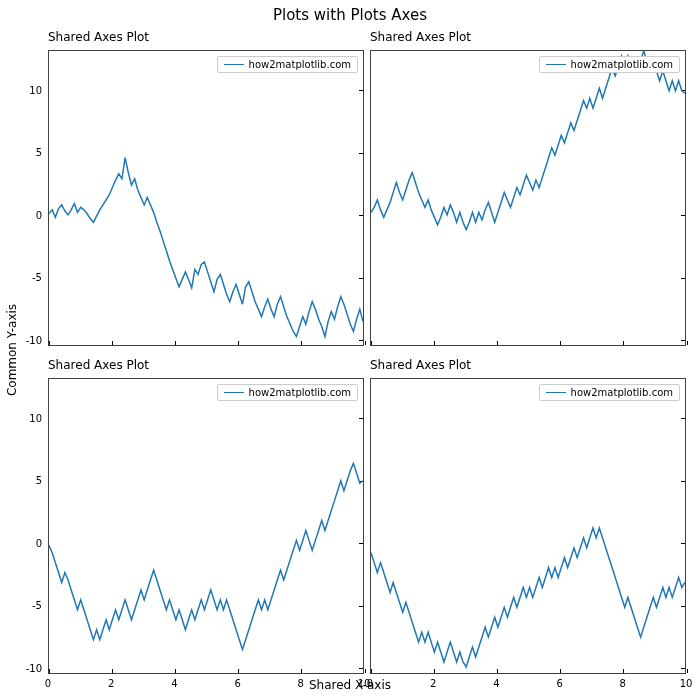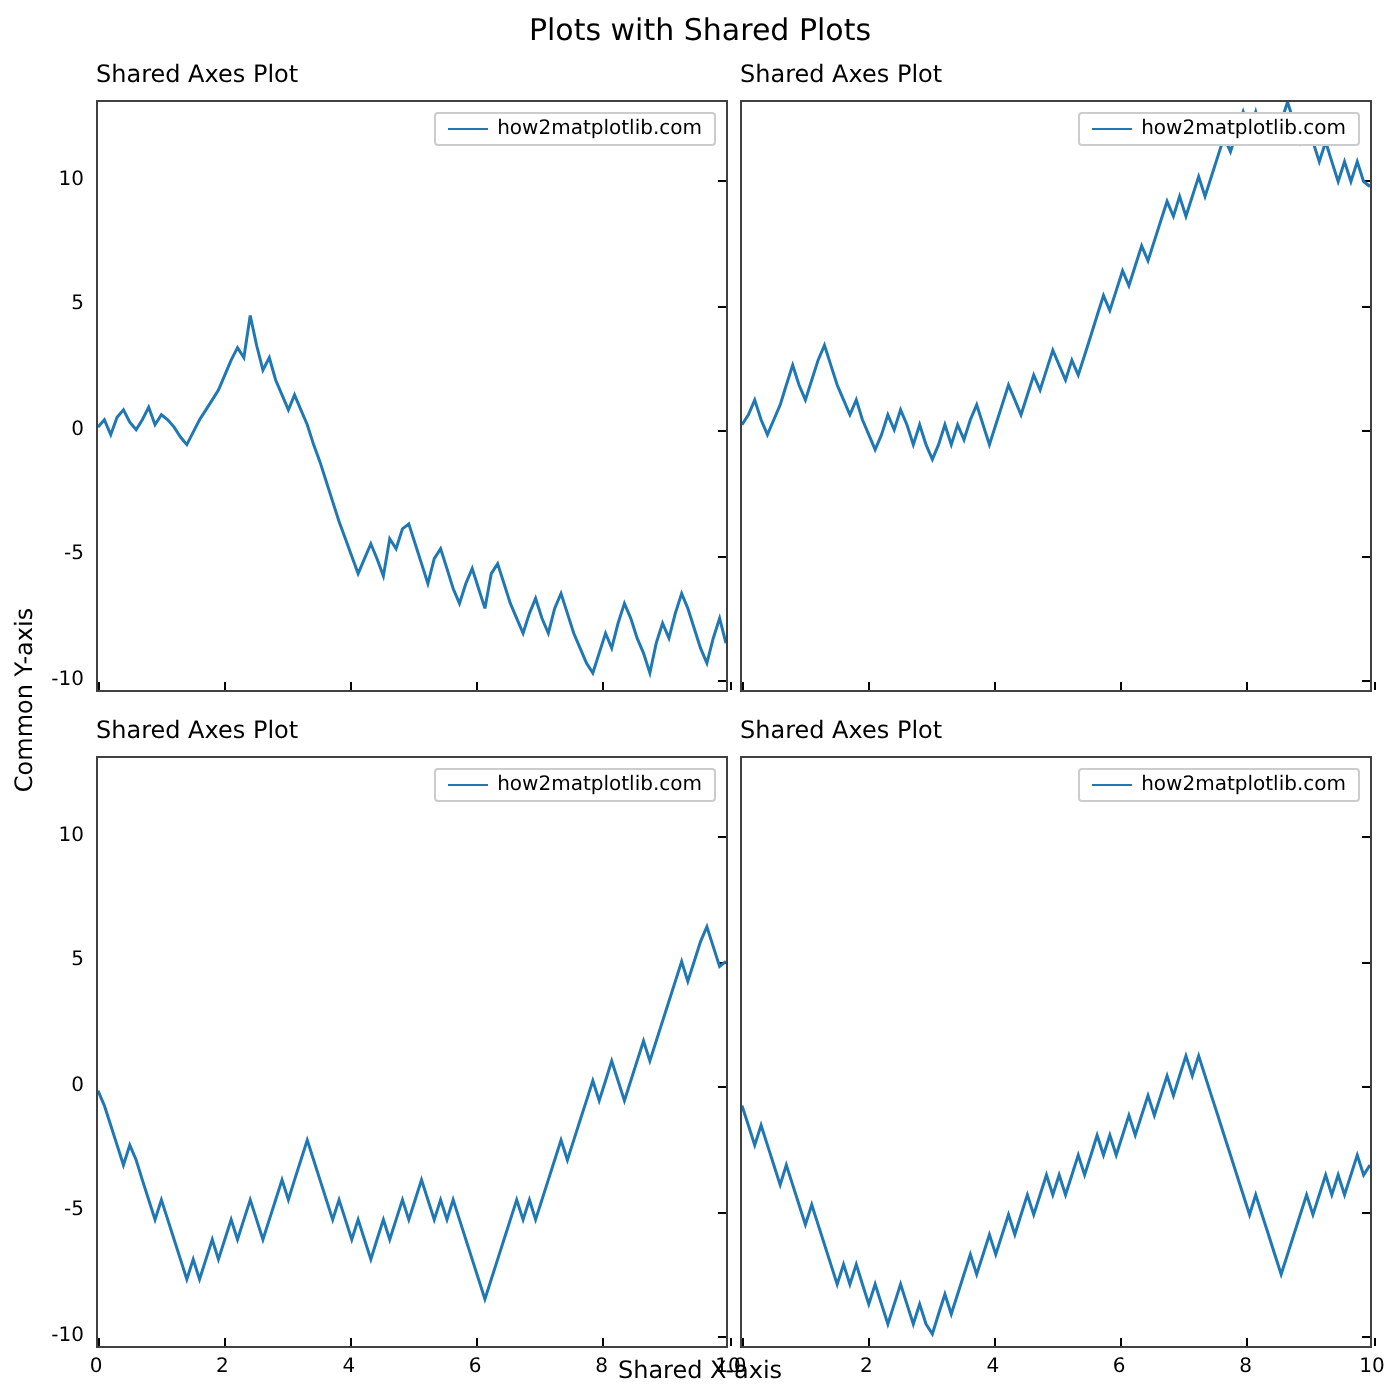--- a/index.html
+++ b/index.html
@@ -17,21 +17,21 @@
 .ytm { right:0; width:4px; height:1px; }
 .xtm { bottom:0; height:4px; width:1px; }
 .ylabel { position:absolute; left:12px; top:50%; transform:translate(-50%,-50%) rotate(-90deg); font-size:12px; white-space:nowrap; }
 .xlabel { position:absolute; left:50%; bottom:8px; transform:translateX(-50%); font-size:12px; }
 svg.plot { position:absolute; inset:0; }
 svg.plot path { fill:none; stroke:#1f77b4; stroke-width:1.5; }
 </style>
 </head>
 <body>
 <div class="figure">
-  <div class="suptitle">Plots with Shared Plots</div>
+  <div class="suptitle">Plots with Plots Axes</div>
   <div class="ylabel">Common Y-axis</div>
   <div class="xlabel">Shared X-axis</div>
 <div class="subplot" style="left: 48px; top: 50px; width: 316px; height: 296px;">
       <div class="axes">
         <div class="tickmark ytm" style="top: 289.255px;"></div>
         <div class="tickmark ytm" style="top: 226.808px;"></div>
         <div class="tickmark ytm" style="top: 164.361px;"></div>
         <div class="tickmark ytm" style="top: 101.914px;"></div>
         <div class="tickmark ytm" style="top: 39.4662px;"></div>
         <div class="tickmark xtm" style="left: -0.5px;"></div>

